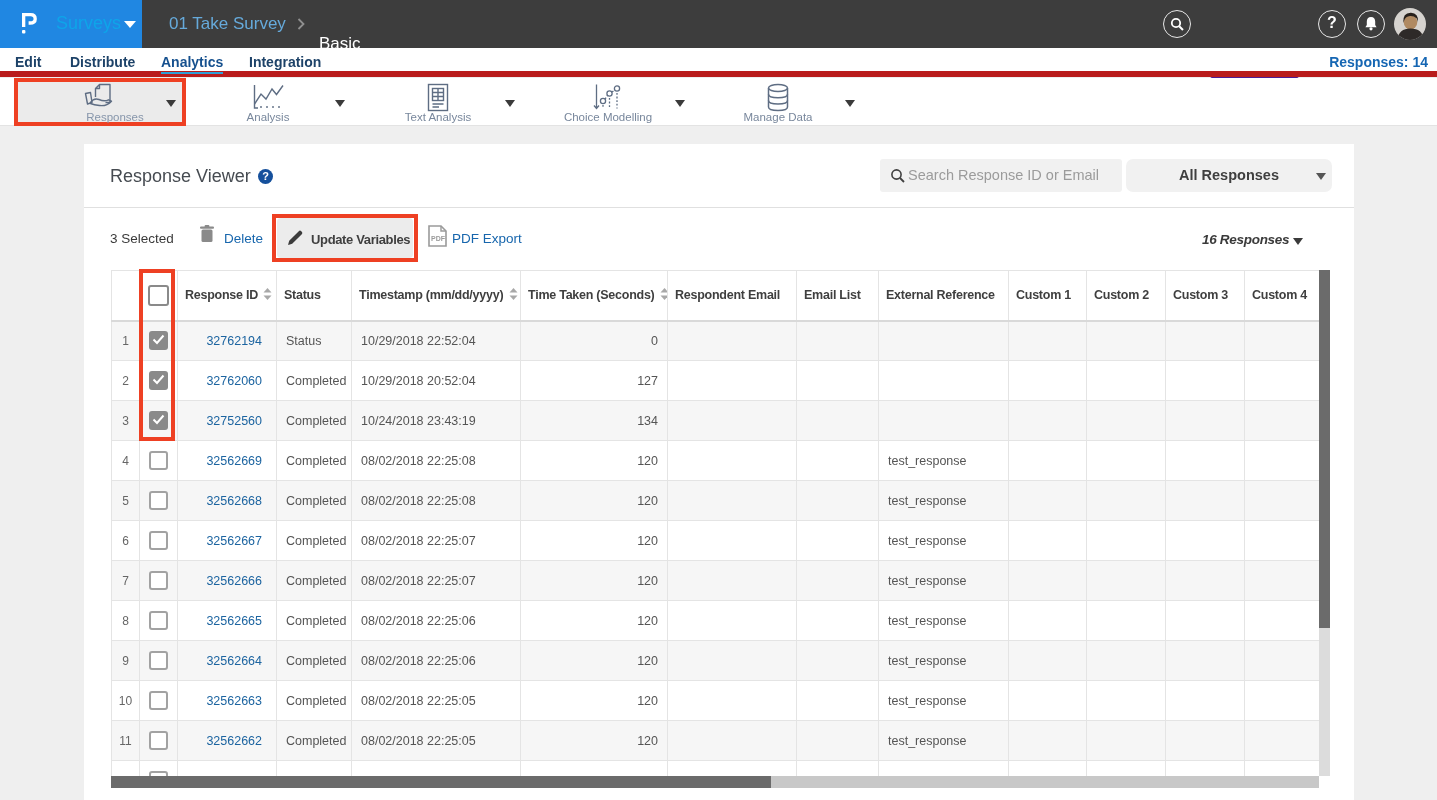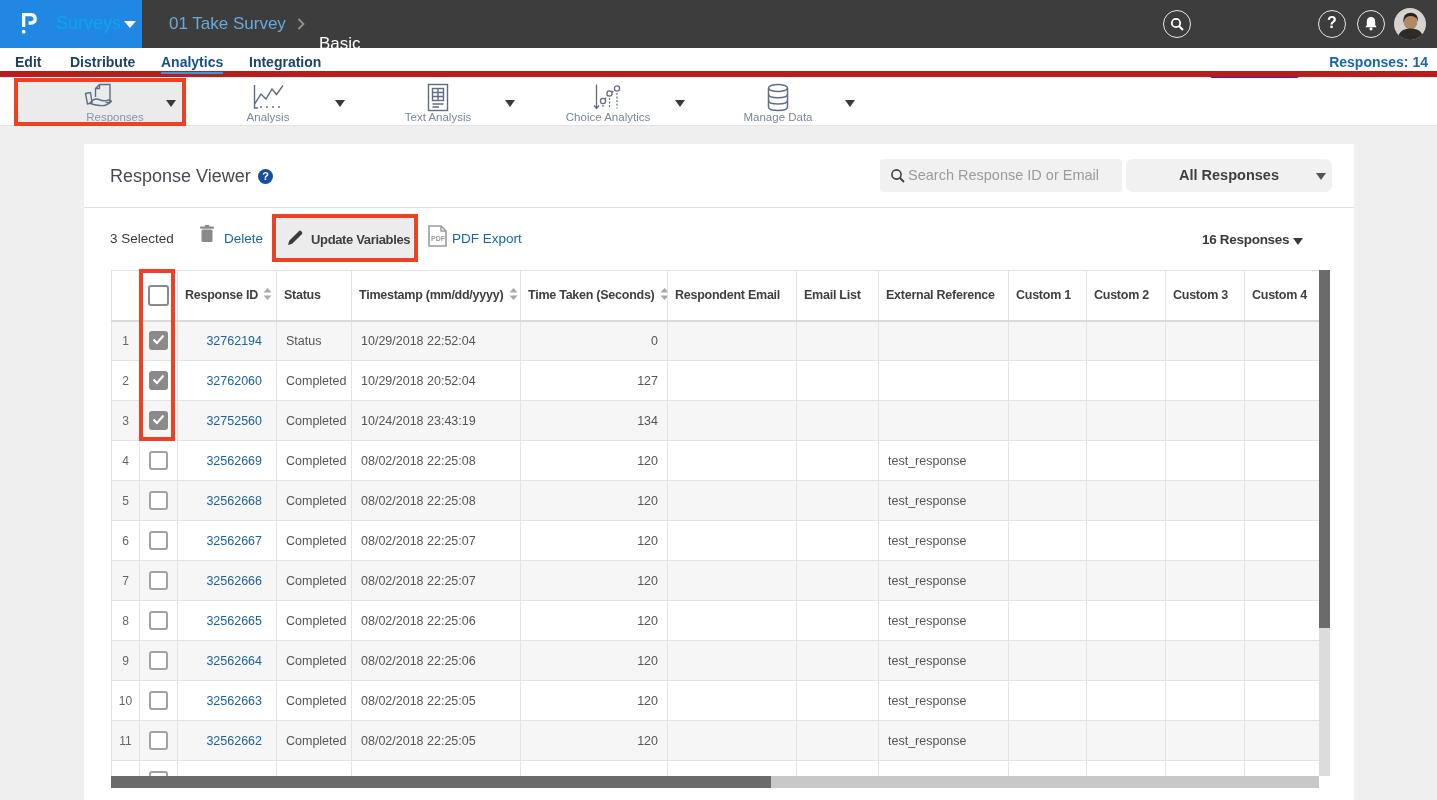--- a/index.html
+++ b/index.html
@@ -56,21 +56,21 @@
 #redChk { position:absolute; left:55px; top:125px; width:36px; height:172px; border:4px solid #ee4023; }
 #vsbTrack { position:absolute; left:1235px; top:126px; width:11px; height:506px; background:#dcdcdc; }
 #vsbThumb { position:absolute; left:1235px; top:126px; width:11px; height:358px; background:#6b6b6b; }
 #hsbTrack { position:absolute; left:27px; top:632px; width:1208px; height:12px; background:#c8c8c8; }
 #hsbThumb { position:absolute; left:27px; top:632px; width:660px; height:12px; background:#6b6b6b; }
 
 #selTxt { position:absolute; left:26px; top:87px; font-size:13.5px; font-weight:normal; color:#3a3a3a; }
 .blueLink { font-size:13.5px; color:#1766ad; }
 #updBtn { position:absolute; left:193px; top:74px; width:136px; height:40px; background:#ececec; border-radius:4px; }
 #updBox { position:absolute; left:188px; top:70px; width:146px; height:48px; border:4px solid #ee4023; }
-#cntTxt { position:absolute; left:1118px; top:88px; font-size:13.5px; font-weight:bold; color:#3a3a3a; letter-spacing:-0.3px; }
+#cntTxt { position:absolute; left:1118px; top:88px; font-size:13.5px; font-weight:bold; color:#3a3a3a; letter-spacing:-0.3px;font-style:italic; }
 </style>
 </head>
 <body>
 <div id="topbar">
   <div id="logoBox"></div>
   <svg class="abs" style="left:22px; top:13px;" width="15" height="21" viewBox="0 0 15 21">
     <path d="M1.6 1.7 H8.6 Q13.2 1.7 13.2 5.9 Q13.2 10 8 10 H6.6" stroke="#fff" stroke-width="3.3" fill="none"></path>
     <rect x="0" y="0" width="3.3" height="14" fill="#fff"></rect>
     <rect x="0" y="17" width="3.4" height="3.6" rx="1" fill="#fff"></rect>
   </svg>
@@ -153,21 +153,21 @@
     <g stroke="#5e6d83" stroke-width="1.5" fill="none">
       <ellipse cx="16" cy="5" rx="9.5" ry="3.5"></ellipse>
       <path d="M6.5 5 L6.5 24 Q6.5 27.5 16 27.5 Q25.5 27.5 25.5 24 L25.5 5"></path>
       <path d="M6.5 11.3 Q6.5 14.8 16 14.8 Q25.5 14.8 25.5 11.3"></path>
       <path d="M6.5 17.6 Q6.5 21.1 16 21.1 Q25.5 21.1 25.5 17.6"></path>
     </g>
   </svg>
   <div class="tbLabel" style="left:26px; color:#8796ab;margin-left:9px;">Responses</div>
   <div class="tbLabel" style="left:188px;">Analysis</div>
   <div class="tbLabel" style="left:358px;">Text Analysis</div>
-  <div class="tbLabel" style="left:528px;">Choice Analytics</div>
+  <div class="tbLabel" style="left:528px;">Choice Modelling</div>
   <div class="tbLabel" style="left:698px;">Manage Data</div>
   <div class="tbCaret" style="left:166px;"></div>
   <div class="tbCaret" style="left:335px;"></div>
   <div class="tbCaret" style="left:505px;"></div>
   <div class="tbCaret" style="left:675px;"></div>
   <div class="tbCaret" style="left:845px;"></div>
 </div>
 <div id="card">
   <div id="cardTitle">Response Viewer</div>
   <div id="qBadge">?</div>

